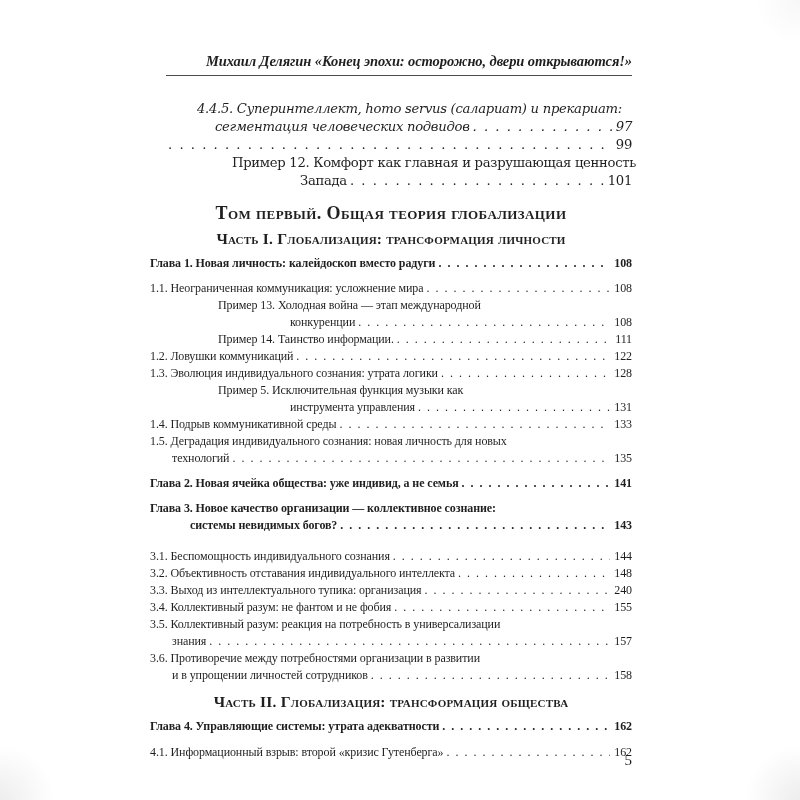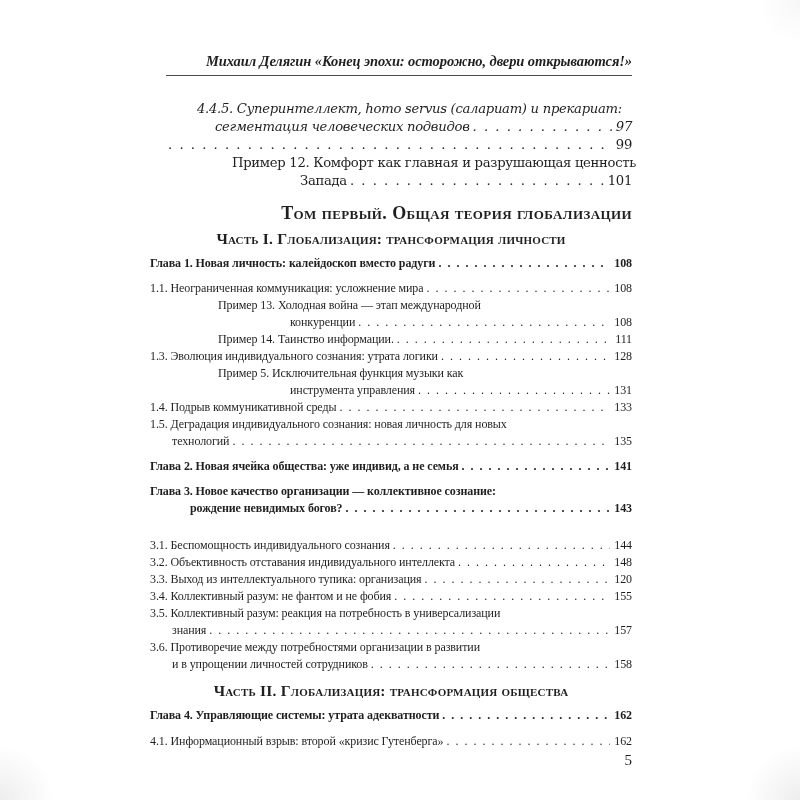--- a/index.html
+++ b/index.html
@@ -46,27 +46,27 @@
   .i-445{padding-left:47px;}
   .i-445c{padding-left:65px;}
   .i-45{padding-left:15px;}
   .i-pr12{padding-left:82px;}
   .i-zap{padding-left:150px;}
   .prim{padding-left:68px;}
   .primc{padding-left:140px;}
   .cont{padding-left:22px;}
   .g3c{padding-left:40px;}
 
-  .mt6{margin-top:20px;}
+  .mt6{margin-top:14px;}
   .mt8{margin-top:8px;}
   .mt9{margin-top:9px;}
 
   .vol-heading{
     margin-top:13px;
-    text-align:right;
+    text-align:center;
     font-weight:bold;
     font-variant:small-caps;
     font-size:18px;
     line-height:20px;
     letter-spacing:0.4px;
   }
   .part-heading{
     margin-top:7px;
     margin-bottom:7px;
     text-align:center;
@@ -134,20 +134,25 @@
       <span class="t">конкуренции</span>
       <span class="leader"></span>
       <span class="pg">108</span>
     </div>
     <div class="row prim">
       <span class="t">Пример 14. Таинство информации.</span>
       <span class="leader"></span>
       <span class="pg">111</span>
     </div>
     <div class="row">
+      <span class="t">1.2. Ловушки коммуникаций</span>
+      <span class="leader"></span>
+      <span class="pg">122</span>
+    </div>
+    <div class="row">
       <span class="t">1.3. Эволюция индивидуального сознания: утрата логики</span>
       <span class="leader"></span>
       <span class="pg">128</span>
     </div>
     <div class="row prim">
       <span class="t">Пример 5. Исключительная функция музыки как</span>
     </div>
     <div class="row primc">
       <span class="t">инструмента управления</span>
       <span class="leader"></span>
@@ -168,38 +173,38 @@
     </div>
     <div class="row bold mt8">
       <span class="t">Глава 2. Новая ячейка общества: уже индивид, а не семья</span>
       <span class="leader"></span>
       <span class="pg">141</span>
     </div>
     <div class="row bold mt8">
       <span class="t">Глава 3. Новое качество организации — коллективное сознание:</span>
     </div>
     <div class="row bold g3c">
-      <span class="t">рождение невидимых богов?</span>
+      <span class="t">системы невидимых богов?</span>
       <span class="leader"></span>
       <span class="pg">143</span>
     </div>
     <div class="row mt6">
       <span class="t">3.1. Беспомощность индивидуального сознания</span>
       <span class="leader"></span>
       <span class="pg">144</span>
     </div>
     <div class="row">
       <span class="t">3.2. Объективность отставания индивидуального интеллекта</span>
       <span class="leader"></span>
       <span class="pg">148</span>
     </div>
     <div class="row">
       <span class="t">3.3. Выход из интеллектуального тупика: организация</span>
       <span class="leader"></span>
-      <span class="pg">120</span>
+      <span class="pg">240</span>
     </div>
     <div class="row">
       <span class="t">3.4. Коллективный разум: не фантом и не фобия</span>
       <span class="leader"></span>
       <span class="pg">155</span>
     </div>
     <div class="row">
       <span class="t">3.5. Коллективный разум: реакция на потребность в универсализации</span>
     </div>
     <div class="row cont">

